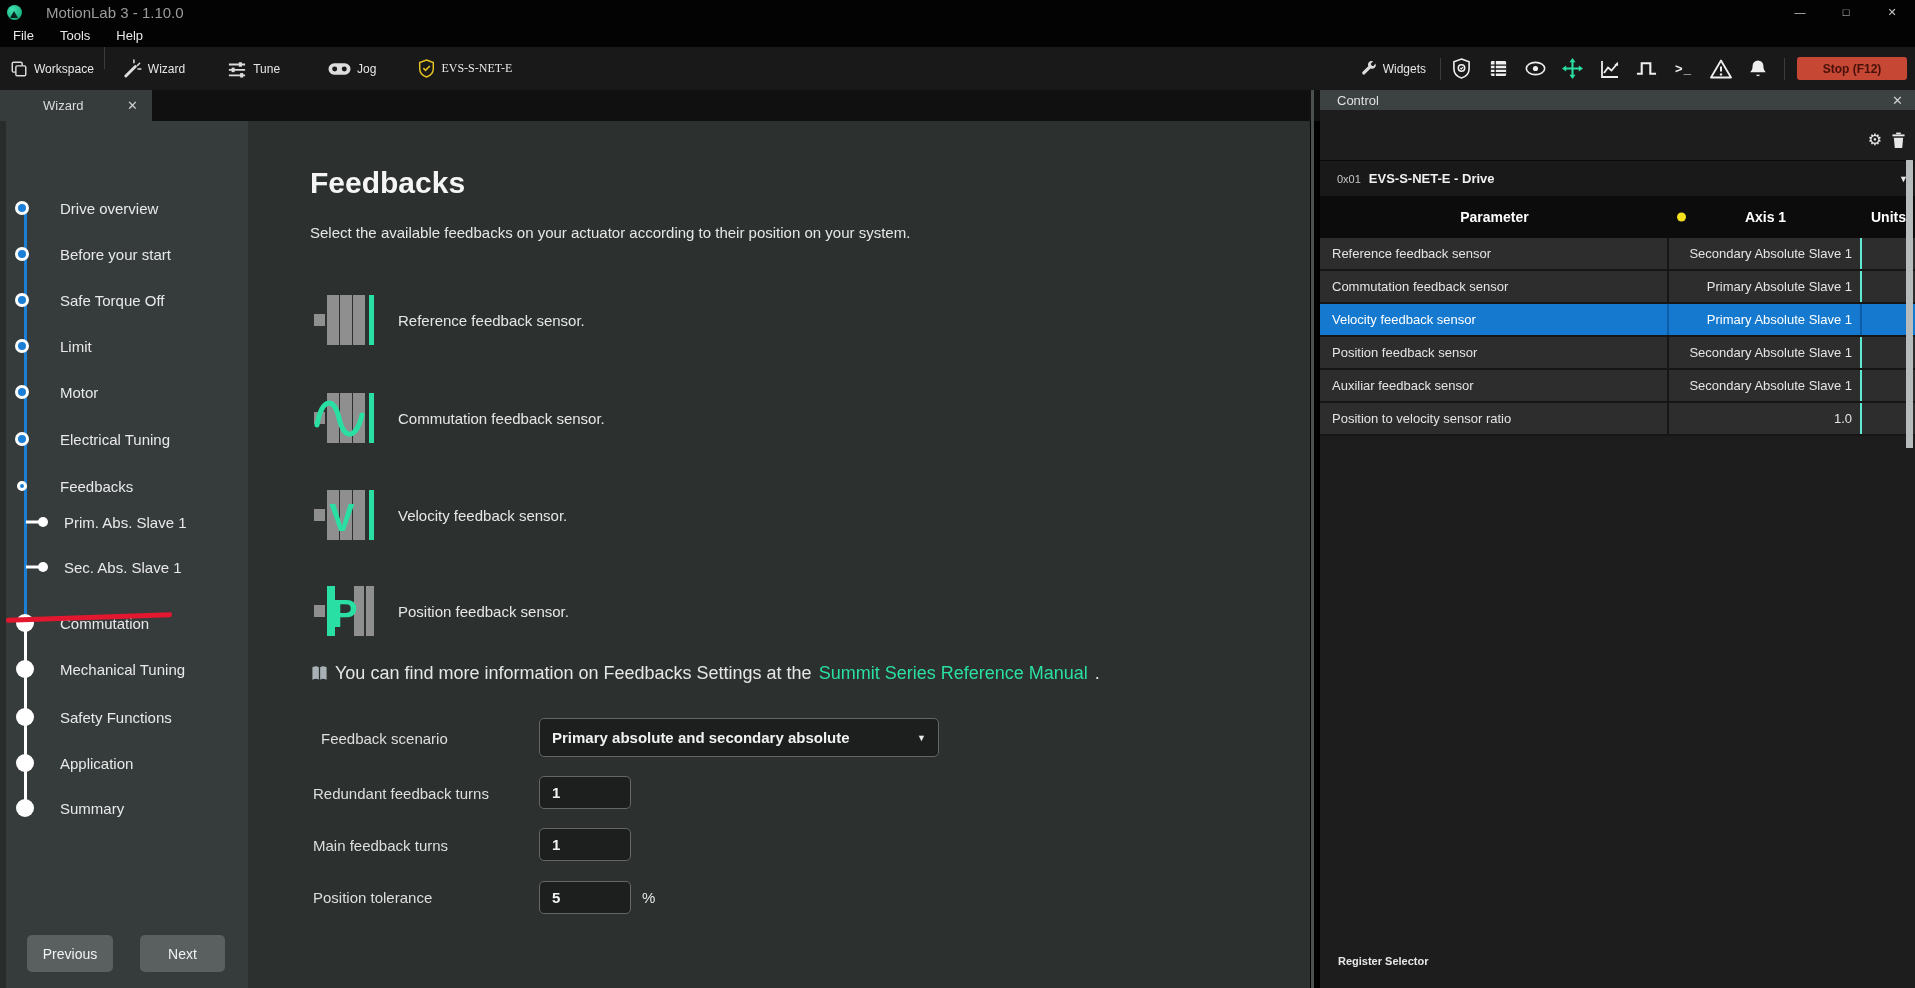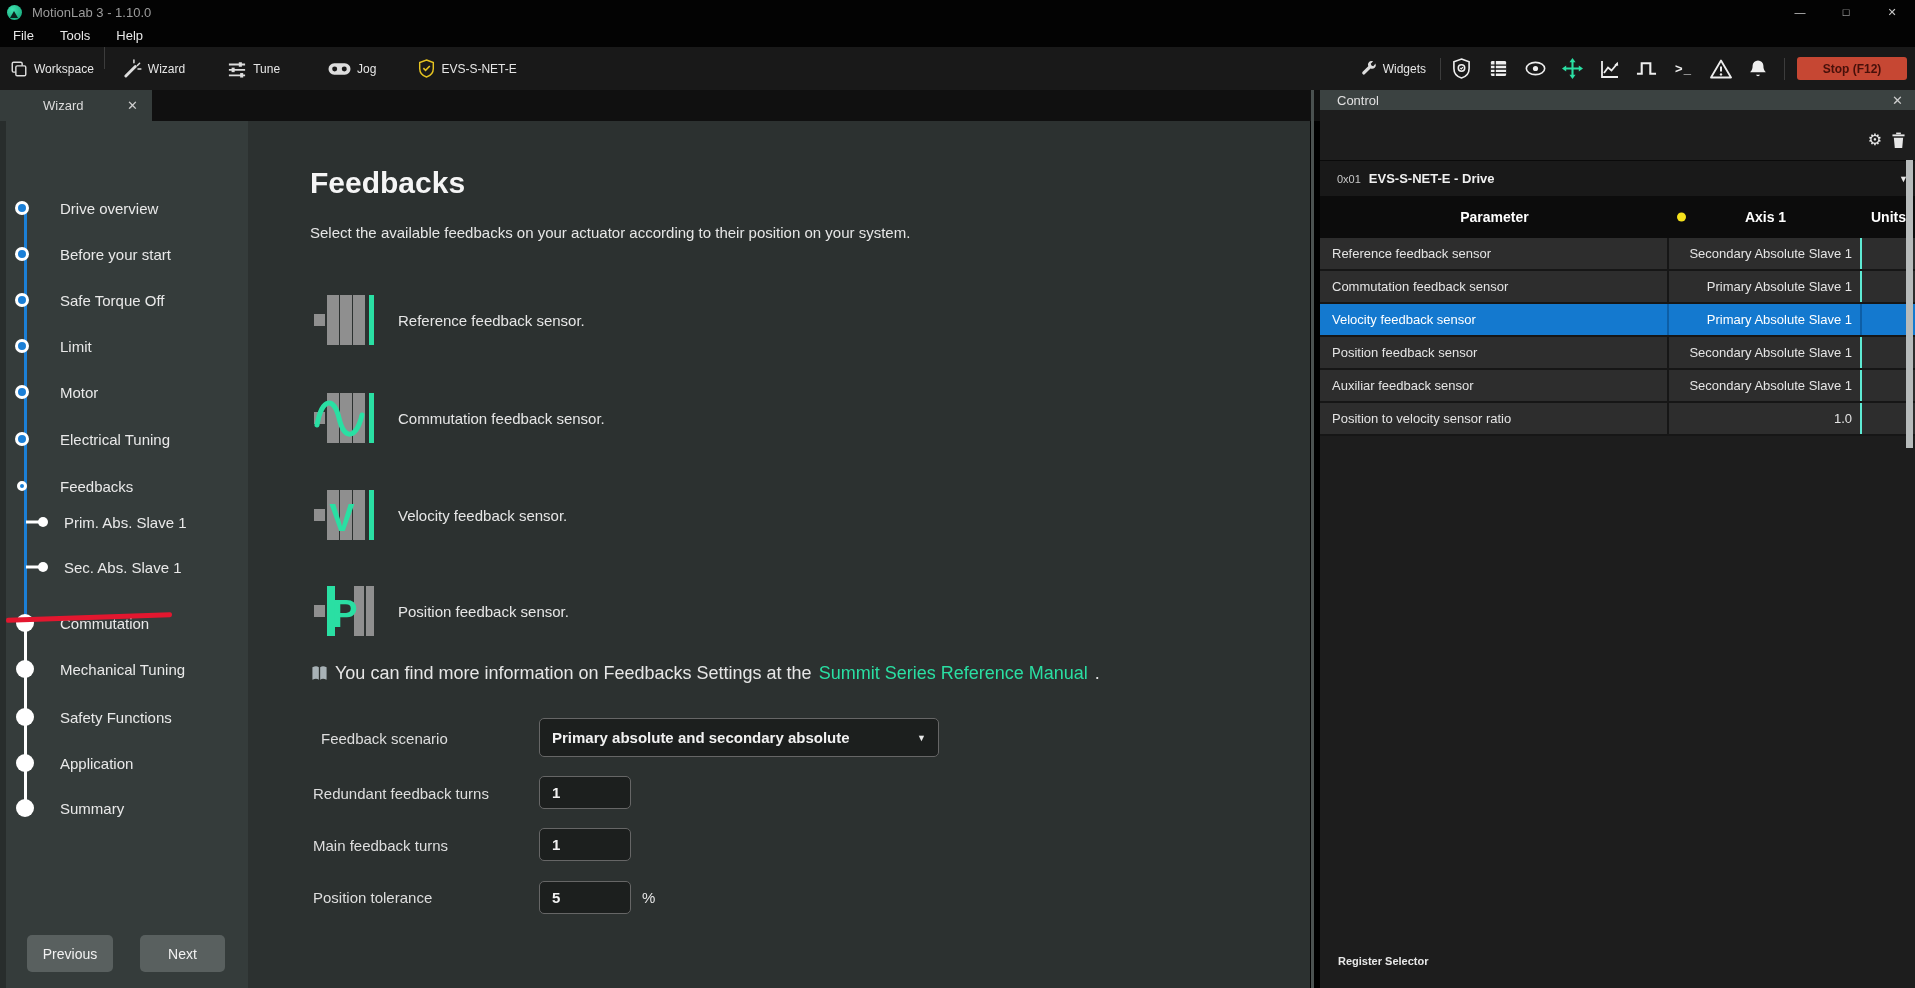--- a/index.html
+++ b/index.html
@@ -7,21 +7,21 @@
               font-family:"Liberation Sans", sans-serif; }
   .abs { position:absolute; }
   body { position:relative; }
 
   
   #titlebar { left:0; top:0; width:1915px; height:24px; background:#030303; display:flex; align-items:center; }
   #app-logo { width:15px; height:15px; border-radius:50%; margin-left:7px;
               background:radial-gradient(circle at 35% 30%, #3fe2b0, #0f9e71); position:relative; overflow:hidden;}
   #app-logo:before{content:""; position:absolute; left:3px; top:6px; border-left:4.5px solid transparent;
               border-right:4.5px solid transparent; border-bottom:7px solid #0b231d;}
-  #title-text { color:#9c9c9c; font-size:13px; margin-left:10px; }
+  #title-text { color:#9c9c9c; font-size:15px; margin-left:24px; }
   .winbtn { width:46px; height:24px; display:flex; align-items:center; justify-content:center;
             color:#c9c9c9; font-size:11px; }
   #win-controls { position:absolute; right:0; top:0; display:flex; }
 
   
   #menubar { left:0; top:24px; width:1915px; height:23px; background:#030303; display:flex; align-items:center; }
   .menu-item { color:#e8e8e8; font-size:13px; padding:0 13px; }
 
   
   #toolbar { left:0; top:47px; width:1915px; height:43px; background:#191919; display:flex; }
@@ -161,21 +161,21 @@
   <div class="tb-item" style="margin-left:28px;">
     <span>
       <svg width="23" height="16" viewBox="0 0 24 16">
           <rect x="0.5" y="2" width="23" height="12" rx="6" fill="#ddd"></rect>
           <circle cx="7" cy="8" r="2.6" fill="#191919"></circle>
           <circle cx="17" cy="8" r="2.6" fill="#191919"></circle>
         </svg>
     </span>
     <span>Jog</span>
   </div>
-  <div class="tb-item" style="margin-left:22px;">
+  <div class="tb-item" style="margin-left:22px;font-family:Liberation Serif, serif;">
     <span>
       <svg width="17" height="19" viewBox="0 0 20 22">
           <path d="M10 1l8 3v7c0 5-3.4 8.6-8 10-4.6-1.4-8-5-8-10V4z" fill="none" stroke="#e5c321" stroke-width="1.7"></path>
           <path d="M6.3 10.5l2.6 2.6 5-5" fill="none" stroke="#e5c321" stroke-width="1.9"></path>
         </svg>
     </span>
     <span>EVS-S-NET-E</span>
   </div>
 </div>
 

